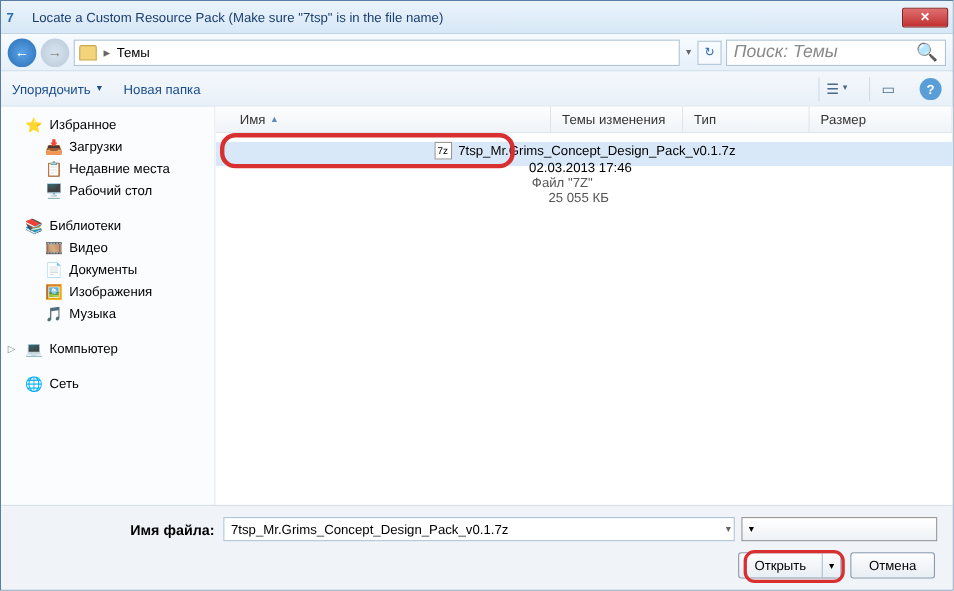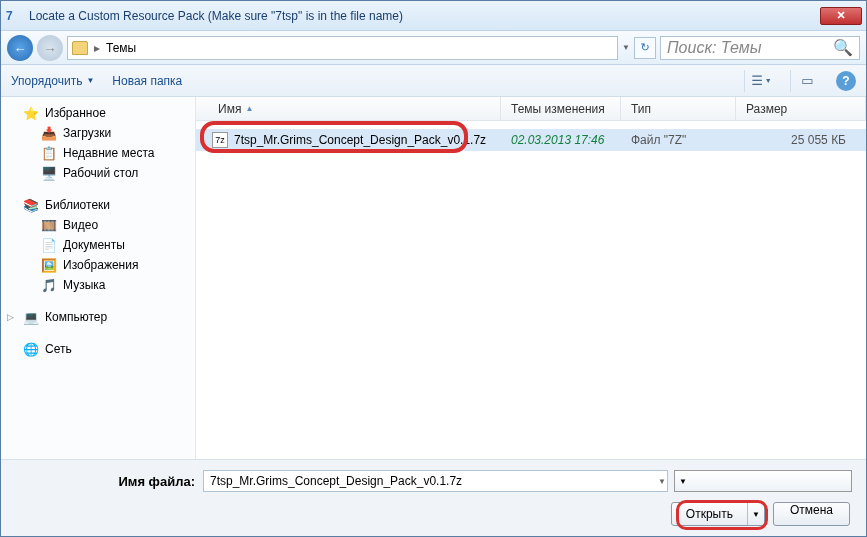--- a/index.html
+++ b/index.html
@@ -40,40 +40,40 @@
 .main { flex:1; display:flex; flex-direction:column; background:#fff; }
 .cols { height:24px; background:linear-gradient(#fdfdfe,#f0f4f8); border-bottom:1px solid #e0e6ec; display:flex; font-size:12px; color:#333; }
 .col { padding:4px 10px; border-right:1px solid #e0e6ec; display:flex; align-items:center; gap:4px; }
 .col.name { width:305px; padding-left:22px; }
 .col.date { width:120px; }
 .col.type { width:115px; }
 .col.size { flex:1; }
 .sorta { font-size:8px; color:#5a8ac0; }
 
 .filelist { flex:1; overflow:auto; }
-.row { display:flex; font-size:12px; height:22px; align-items:center; }
+.row { display:flex; font-size:12px; height:22px; align-items:center;flex-direction:column; }
 .row.sel { background:#d8e8f8; }
 .cell { padding:0 10px; }
 .cell.name { width:305px; display:flex; align-items:center; gap:6px; padding-left:16px; }
-.cell.date { width:120px; color:#15803d;font-style:italic; }
+.cell.date { width:120px; color:#000000; }
 .cell.type { width:115px; color:#555; }
 .cell.size { flex:1; text-align:right; padding-right:20px; color:#555; }
 .file-ic { width:16px; height:16px; background:#fff; border:1px solid #999; display:flex; align-items:center; justify-content:center; font-size:9px; }
 
 .hl-file { position:absolute; border:4px solid #d83030; border-radius:14px; pointer-events:none; }
 .hl-btn { position:absolute; border:3px solid #d83030; border-radius:10px; pointer-events:none; }
 
 .footer { background:#f0f4f8; border-top:1px solid #d8e0e8; padding:10px 14px; display:flex; flex-direction:column; gap:10px; }
 .frow { display:flex; align-items:center; gap:8px; }
 .flabel { font-size:13px; width:180px; text-align:right;font-weight:bold; }
 .finput { flex:1; height:22px; border:1px solid #b0c4d8; background:#fff; font-size:12px; padding:0 6px; }
 .fcombo { width:178px; height:22px; border:1px solid #999; background:linear-gradient(#fff,#eef2f6); font-size:11px; display:flex; align-items:center; padding:0 4px; justify-content:space-between; }
 .fcombo .dd { font-size:8px; }
 .fbtns { display:flex; justify-content:flex-end; gap:8px; padding-right:2px; }
-.btn { height:24px; border:1px solid #8a9aaa; background:linear-gradient(#fdfdfe,#e8eef4); font-size:12px; padding:0 16px; display:flex; border-radius:3px; }
+.btn { height:24px; border:1px solid #8a9aaa; background:linear-gradient(#fdfdfe,#e8eef4); font-size:12px; padding:0 16px; display:flex; align-items:center; border-radius:3px; }
 .btn.split { padding:0; }
 .btn.split .lbl { padding:0 14px; border-right:1px solid #b0c0d0; height:100%; display:flex; align-items:center; }
 .btn.split .dd { width:16px; display:flex; align-items:center; justify-content:center; font-size:8px; }
 </style>
 </head>
 <body>
 
 <div class="window">
 
   <div class="titlebar">

